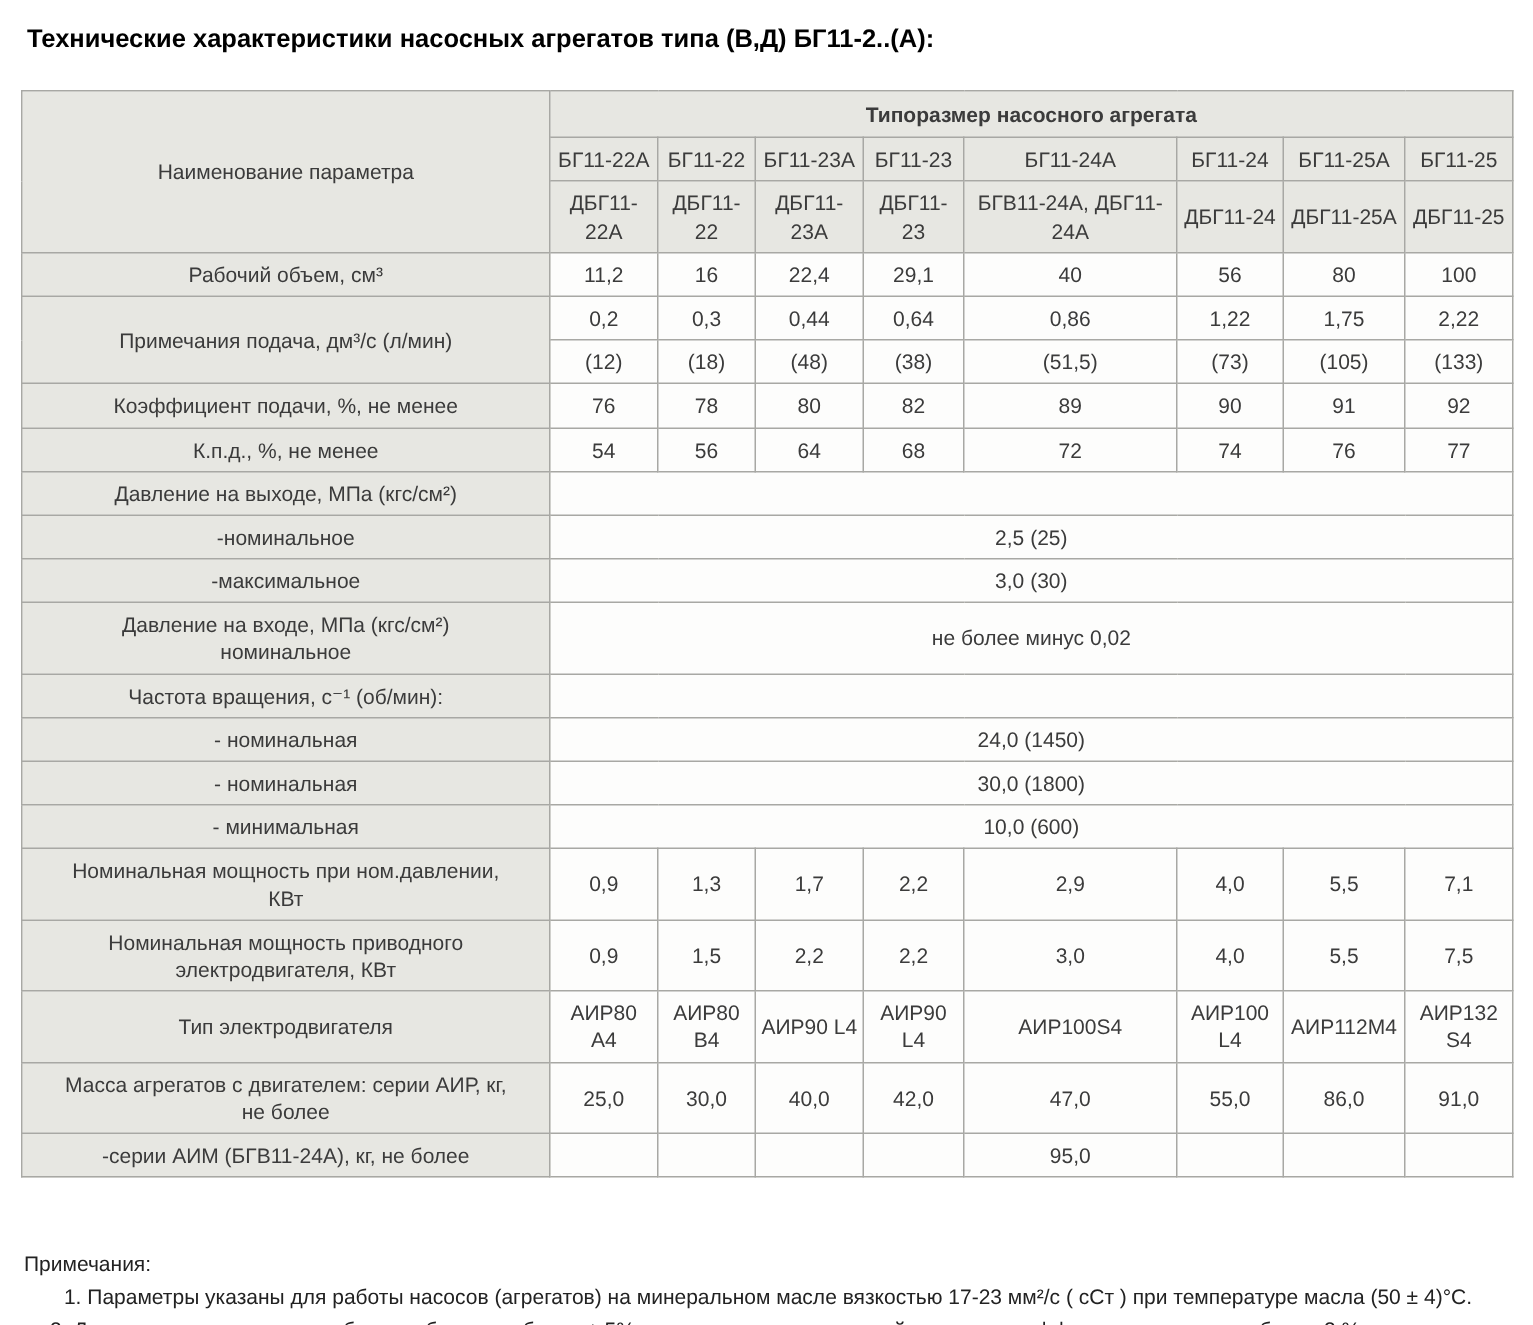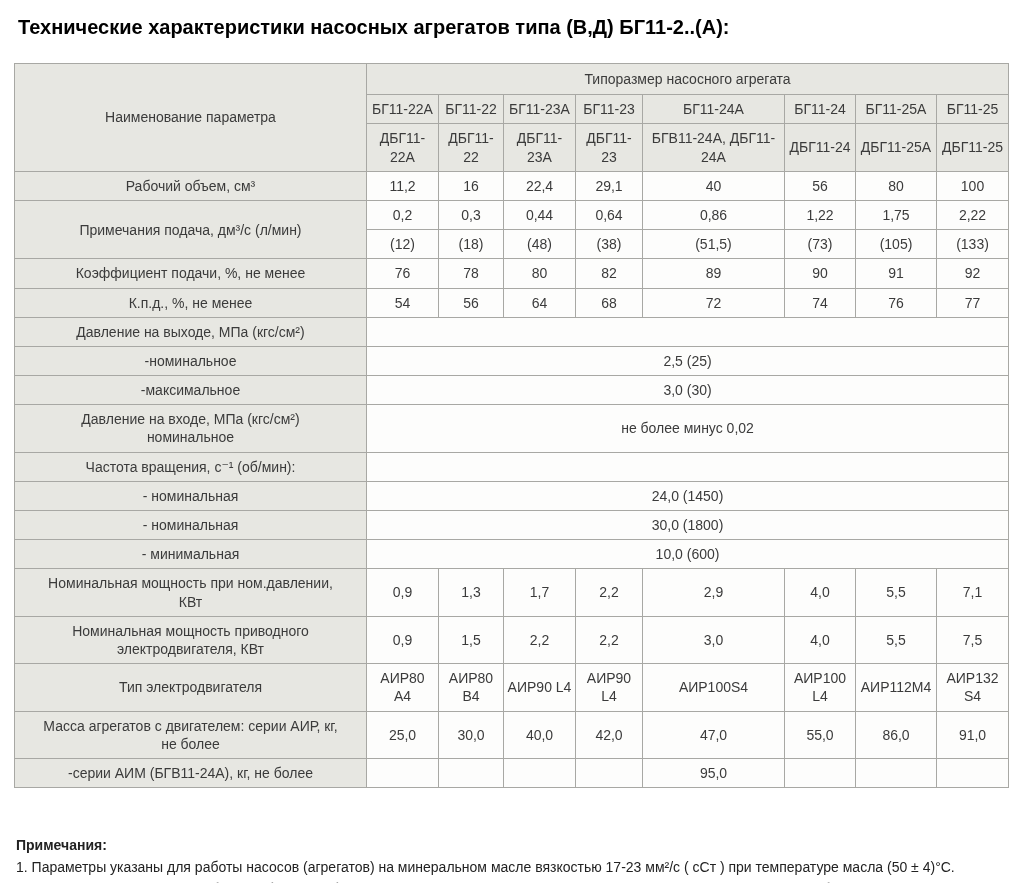--- a/index.html
+++ b/index.html
@@ -1,37 +1,37 @@
 <!DOCTYPE html>
 <html><head>
 <meta charset="utf-8">
 <style>
   * { box-sizing: border-box; }
   html, body { margin: 0; padding: 0; background: #ffffff; }
   body { width: 1022px; font-family: "Liberation Sans", "DejaVu Sans", sans-serif; color: #3b3b3b; }
   .page { padding: 8px 14px 20px 14px; }
-  .title { font-size: 20px; font-weight: bold; color: #000000; margin: 8px 0 24px 4px; }
+  .title { font-size: 17px; font-weight: bold; color: #000000; margin: 8px 0 24px 4px; }
   table.spec-table { border-collapse: collapse; table-layout: fixed; width: 994px; background: #fdfdfc; }
   .spec-table th, .spec-table td {
     border: 1px solid #a8a8a4;
     font-size: 14px;
     line-height: 1.3;
     text-align: center;
     vertical-align: middle;
     padding: 5px 3px;
     overflow-wrap: break-word;
   }
   .spec-table thead th { background: #e7e7e2; font-weight: normal; }
   .spec-table th.corner { font-weight: normal; width: 352px; }
-  .spec-table th.group { font-weight: normal; padding: 6px 4px; text-align: center; }
+  .spec-table th.group { font-weight: bold; padding: 6px 4px; text-align: center; }
   .spec-table td.param { background: #e7e7e2; padding: 5px 26px; }
   .spec-table td.val { background: #fdfdfc; }
   .notes { margin: 46px 0 0 2px; font-size: 14px; color: #222222; }
-  .notes .notes-heading { font-weight: bold; line-height: 22px; }
-  .notes .note-line { line-height: 22px; }
+  .notes .notes-heading { font-weight: normal; line-height: 22px; }
+  .notes .note-line { line-height: 22px; text-align: center; }
 </style>
 </head>
 <body>
 
 <div class="page">
 
   <div class="title">Технические характеристики насосных агрегатов типа (В,Д) БГ11-2..(А):</div>
 
   <table class="spec-table">
     <colgroup>

